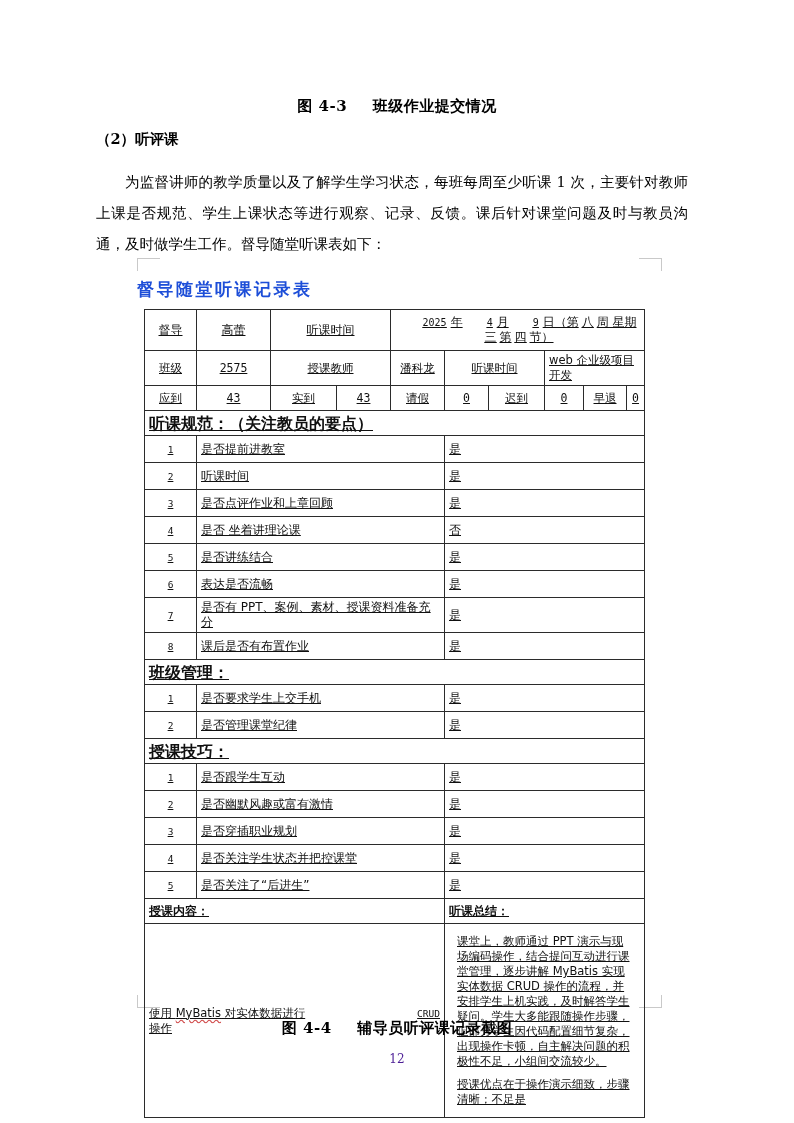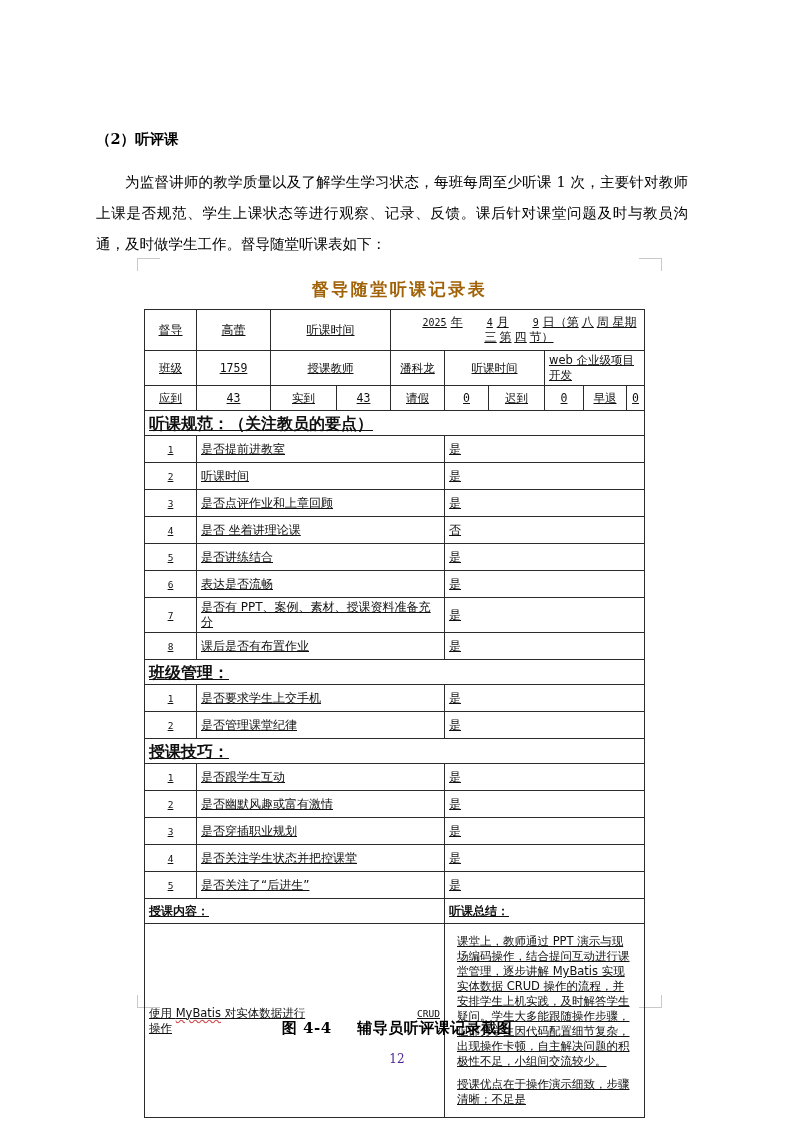--- a/index.html
+++ b/index.html
@@ -67,26 +67,26 @@
   }
   .crop.tl { left: 0;   top: 0;    border-top-width: 1.5px; border-left-width: 1.5px; }
   .crop.tr { right: 0;  top: 0;    border-top-width: 1.5px; border-right-width: 1.5px; }
   .crop.bl { left: 0;   bottom: 0; border-bottom-width: 1.5px; border-left-width: 1.5px; }
   .crop.br { right: 0;  bottom: 0; border-bottom-width: 1.5px; border-right-width: 1.5px; }
 
   .shot-title {
     position: absolute;
     left: 0; right: 0;
     top: 20px;
-    text-align: center;
+    text-align: left;
     font-family: "DejaVu Sans", "Liberation Sans", sans-serif;
     font-weight: bold;
     font-size: 17px;
     letter-spacing: 2.5px;
-    color: #a16207;
+    color: #1d4ed8;
   }
 
   
   table.rec {
     position: absolute;
     left: 7px;
     top: 51px;
     width: 500px;
     border-collapse: collapse;
     table-layout: fixed;
@@ -155,20 +155,26 @@
     font-family: "DejaVu Serif", "Liberation Serif", serif;
     font-size: 12px;
     color: #4c1d95;
   }
 </style>
 </head>
 <body>
 
 <div class="page">
 
+  <div class="fig-caption" style="position:absolute; left:0; right:0; top:97px;">
+    <span>图</span>
+    <span class="num">4-3</span>
+    <span class="gap"></span>
+    <span>班级作业提交情况</span>
+  </div>
 
   <div class="section-head" style="position:absolute; left:96px; top:130px;">（2）听评课</div>
 
   <div class="para" style="position:absolute; left:96px; top:167px; width:592px;">为监督讲师的教学质量以及了解学生学习状态，每班每周至少听课 1 次，主要针对教师上课是否规范、学生上课状态等进行观察、记录、反馈。课后针对课堂问题及时与教员沟通，及时做学生工作。督导随堂听课表如下：</div>
 
   <div class="shot">
     <span class="crop tl"></span>
     <span class="crop tr"></span>
     <span class="crop bl"></span>
     <span class="crop br"></span>
@@ -192,21 +198,21 @@
           <td class="c">督导</td>
           <td class="c">高蕾</td>
           <td class="c" colspan="2">听课时间</td>
           <td class="date-cell" colspan="4">
             <span class="ul">2025</span><span>年</span><span class="ul">4</span><span>月</span><span class="ul">9</span><span>日（第</span><span class="ulz">八</span><span>周 星期</span><span class="ulz">三</span><span>第</span><span class="ulz">四</span><span>节）</span>
           </td>
         </tr>
 
         <tr class="info-row">
           <td class="c">班级</td>
-          <td class="c num-cell">1759</td>
+          <td class="c num-cell">2575</td>
           <td class="c" colspan="2">授课教师</td>
           <td class="c">潘科龙</td>
           <td class="c" colspan="2">听课时间</td>
           <td class="l">web 企业级项目开发</td>
         </tr>
 
         <tr class="cnt-row">
           <td class="c">应到</td>
           <td class="c num-cell">43</td>
           <td class="c">实到</td>

